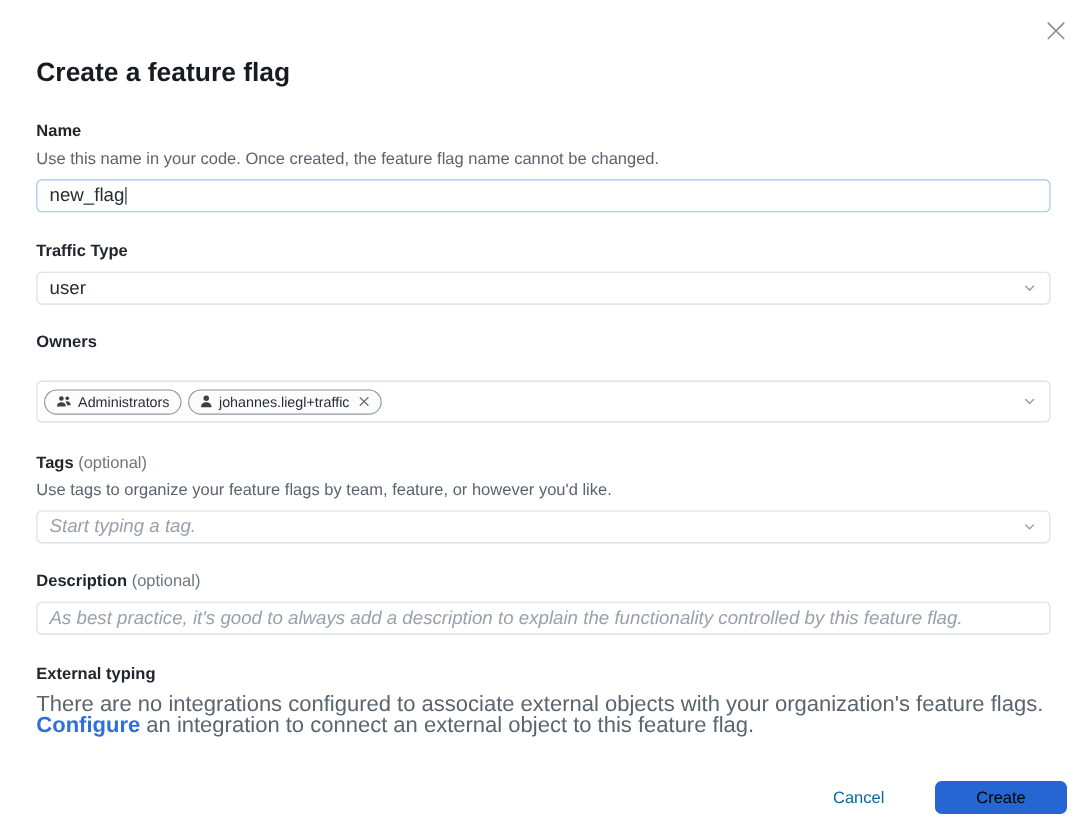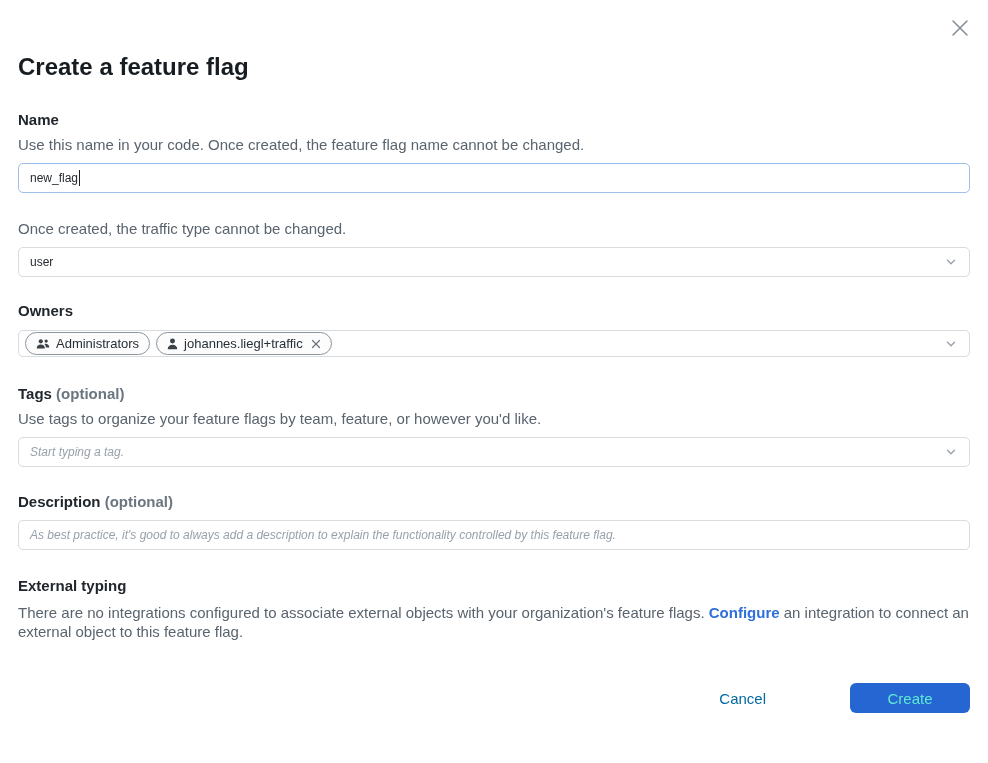--- a/index.html
+++ b/index.html
@@ -17,36 +17,36 @@
     right: 15px;
     width: 26px;
     height: 26px;
     background: transparent;
     border: none;
     cursor: pointer;
     display: flex;
     align-items: center;
     justify-content: center;
   }
-  .content { padding: 0 18px; }
+  .content { padding: 0 33px; }
   .modal-title {
     margin-top: 52px;
     font-size: 24px;
     font-weight: bold;
     color: #171c21;
     line-height: 30px;
   }
   .field-label {
     font-size: 15px;
     font-weight: bold;
     color: #20262c;
     line-height: 18px;
   }
   .optional {
-    font-weight: bold;
+    font-weight: normal;
     color: #6c7680;
     margin-top: 30px;
   }
   .help-text {
     margin-top: 7px;
     font-size: 15px;
     color: #5a646e;
     line-height: 18px;
   }
   .section-name { margin-top: 29px; }
@@ -55,41 +55,41 @@
   .text-input, .select-input {
     margin-top: 9px;
     width: 100%;
     height: 30px;
     border: 1px solid #d7dce1;
     border-radius: 5px;
     background: #fff;
     display: flex;
     align-items: center;
     padding: 0 11px;
-    font-size: 12px;
+    font-size: 17px;
     color: #242b31;
     position: relative;
   }
   .text-input.focused { border-color: #9dc0ef; }
   .caret {
     display: inline-block;
     width: 1px;
     height: 16px;
     background: #1b2127;
     margin-left: 1px;
     vertical-align: middle;
   }
   .placeholder { color: #98a1ab; font-style: italic; }
   .select-input { justify-content: space-between; }
   .chevron { flex: 0 0 auto; margin-left: 8px; }
 
   .owners-box {
-    margin-top: 10px;
+    margin-top: 26px;
     width: 100%;
-    height: 27px;
+    height: 38px;
     border: 1px solid #d7dce1;
     border-radius: 5px;
     background: #fff;
     display: flex;
     align-items: center;
     justify-content: space-between;
     padding: 0 11px 0 6px;
   }
   .chips { display: flex; align-items: center; gap: 6px; }
   .chip {
@@ -108,21 +108,21 @@
   }
   .chip .chip-x {
     display: inline-flex;
     align-items: center;
     margin-left: 2px;
     cursor: pointer;
   }
 
   .external-text {
     margin-top: 9px;
-    font-size: 15px;
+    font-size: 20px;
     color: #5a646e;
     line-height: 18.5px;
     max-width: 952px;
   }
   .external-text .link {
     color: #2e6fd9;
     font-weight: bold;
     text-decoration: none;
     cursor: pointer;
   }
@@ -142,25 +142,24 @@
     font-size: 15px;
     color: #0369a1;
     cursor: pointer;
   }
   .create-btn {
     width: 120px;
     height: 30px;
     background: #2566d2;
     border: none;
     border-radius: 6px;
-    color: #5eead4;
+    color: #000000;
     font-family: "Liberation Sans", sans-serif;
     font-size: 15px;
     cursor: pointer;
-    margin-left: 38px;
   }
 </style>
 </head>
 <body>
 
 <button class="close-btn">
   <span style="display:flex;">
     <svg width="24" height="24" viewBox="0 0 24 24" fill="none" stroke="#8a9198" stroke-width="1.6" stroke-linecap="round">
       <line x1="5" y1="5" x2="19" y2="19"></line>
       <line x1="19" y1="5" x2="5" y2="19"></line>
@@ -175,21 +174,21 @@
   <div class="section-name">
     <div class="field-label">Name</div>
     <div class="help-text">Use this name in your code. Once created, the feature flag name cannot be changed.</div>
     <div class="text-input focused">
       <span>new_flag</span>
         <span class="caret"></span>
     </div>
   </div>
 
   <div class="section">
-    <div class="help-text">Once created, the traffic type cannot be changed.</div>
+    <div class="field-label">Traffic Type</div>
     <div class="select-input">
       <span>user</span>
       <span class="chevron" style="display:flex;">
         <svg width="14" height="14" viewBox="0 0 16 16" fill="none" stroke="#99a2ac" stroke-width="1.6" stroke-linecap="round" stroke-linejoin="round">
           <path d="M4 6 L8 10 L12 6"></path>
         </svg>
       </span>
     </div>
   </div>
 

